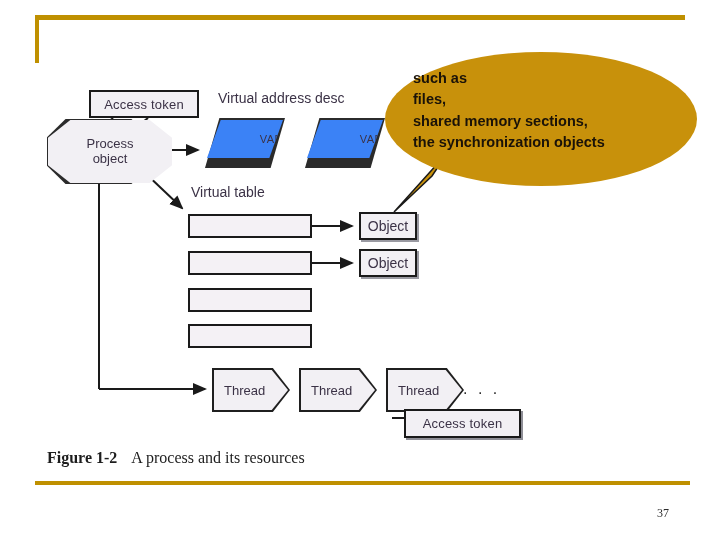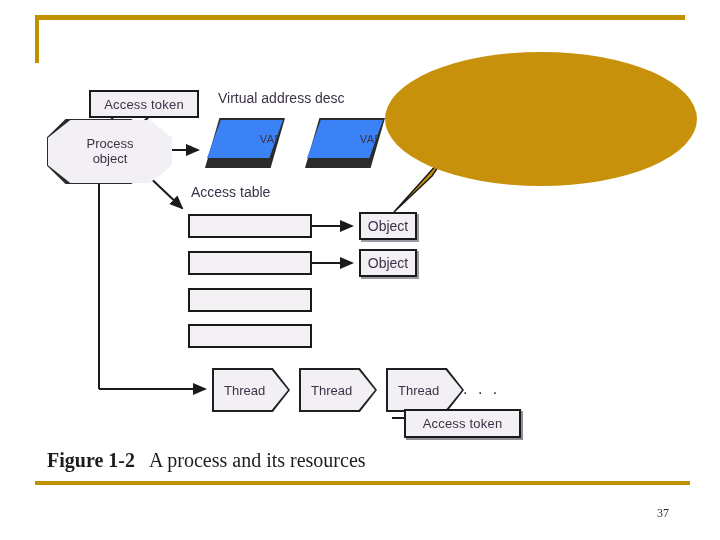--- a/index.html
+++ b/index.html
@@ -195,21 +195,21 @@
     left: 463px; top: 380px;
     font-size: 16px; letter-spacing: 3px; color: #2b2b2b;
   }
 
   
   #figure-caption {
     position: absolute;
     left: 47px;
     top: 449px;
     font-family: "Liberation Serif", serif;
-    font-size: 20px;
+    font-size: 16px;
     color: #1d1d1d;
     white-space: nowrap;
   }
   #figure-caption .cap-num {
     font-weight: bold;
     font-family: "Liberation Serif", serif;
   }
   #figure-caption .cap-text { margin-left: 14px; }
 
   
@@ -311,21 +311,21 @@
 
     <div class="vad-outline" id="vad-1-outline"></div>
     <div class="vad" id="vad-1">
       <span>VAD</span>
     </div>
     <div class="vad-outline" id="vad-2-outline"></div>
     <div class="vad" id="vad-2">
       <span>VAD</span>
     </div>
 
-    <div class="diagram-label" id="label-handle-table">Access table</div>
+    <div class="diagram-label" id="label-handle-table">Virtual table</div>
     <div class="handle-row" id="handle-row-0"></div>
     <div class="handle-row" id="handle-row-1"></div>
     <div class="handle-row" id="handle-row-2"></div>
     <div class="handle-row" id="handle-row-3"></div>
 
     <div class="node object-box" id="object-box-0">
       <span>Object</span>
     </div>
     <div class="node object-box" id="object-box-1">
       <span>Object</span>
@@ -351,16 +351,22 @@
 
     <div id="figure-caption">
       <span class="cap-num">Figure 1-2</span><span class="cap-text">A process and its resources</span>
     </div>
   </div>
 
   <svg id="callout-tail" viewBox="0 0 70 65">
     <path d="M62,2 L8,62 L46,26 Z" fill="#C8910B" stroke="#1a1a1a" stroke-width="1.5" stroke-linejoin="miter"></path>
   </svg>
   <div id="callout"></div>
+  <div id="callout-text">
+    <span class="cl-line">such as</span>
+    <span class="cl-line">files,</span>
+    <span class="cl-line">shared memory sections,</span>
+    <span class="cl-line">the synchronization objects</span>
+  </div>
 
   <div id="page-number">37</div>
 
 </div>
 
 </body></html>

